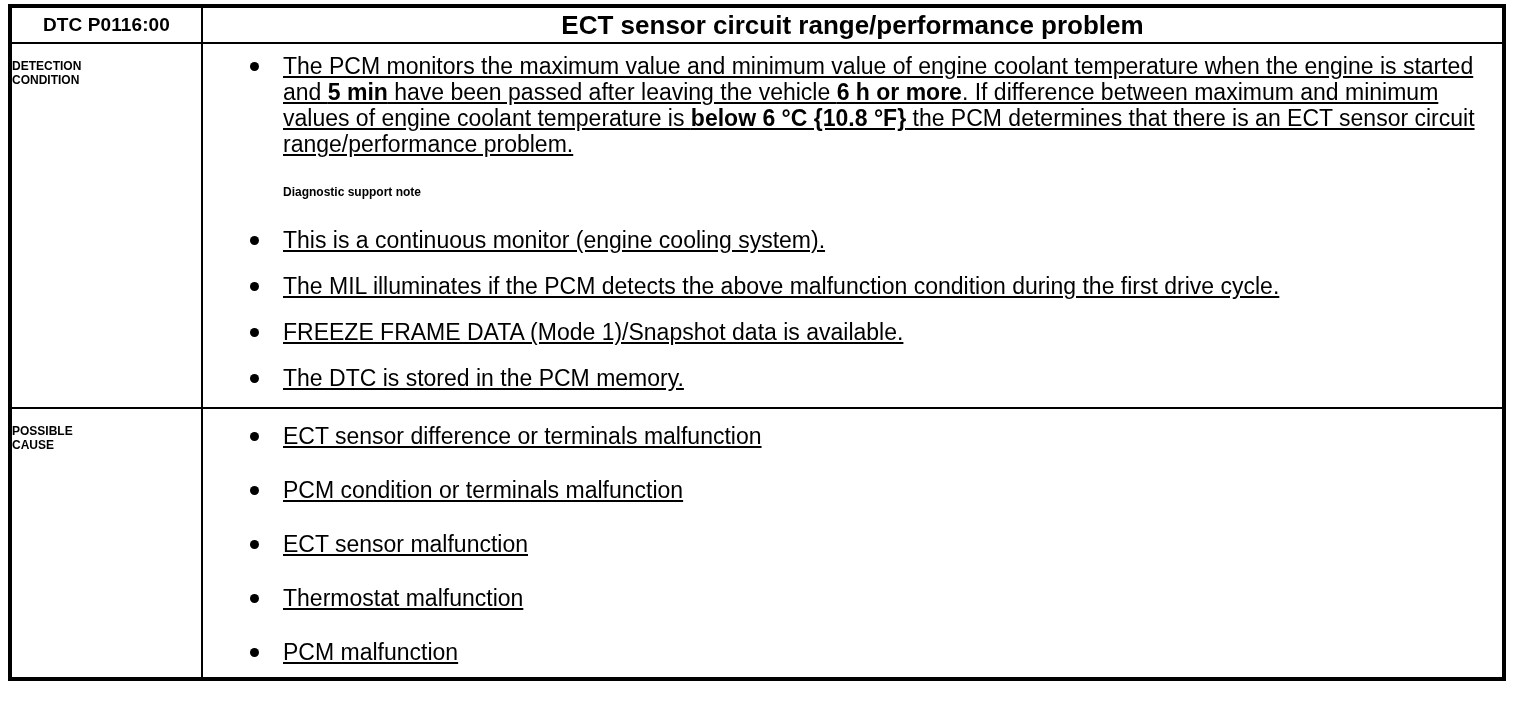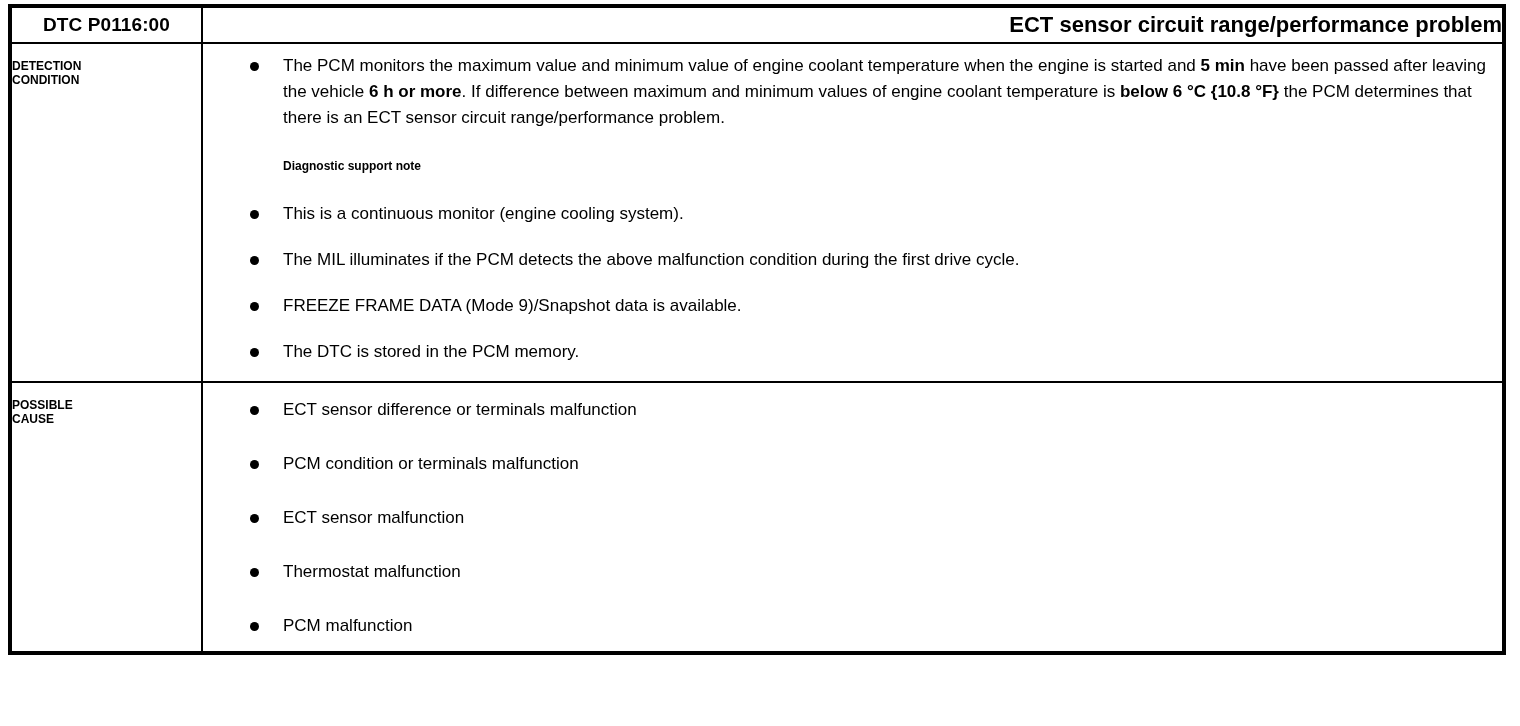--- a/index.html
+++ b/index.html
@@ -48,23 +48,23 @@
     vertical-align: middle;
   }
   .cell-dtc-code {
     width: 192px;
     text-align: center;
     font-weight: bold;
     font-size: 19px;
     letter-spacing: 0.1px;
   }
   .cell-dtc-title {
-    text-align: right;
-    font-weight: bold;
-    font-size: 22px;
+    text-align: center;
+    font-weight: bold;
+    font-size: 26px;
   }
 
   
   .cell-label {
     width: 192px;
     font-weight: bold;
     font-size: 12px;
     line-height: 1.22;
     padding: 0 0 0 7px;
     vertical-align: middle;
@@ -79,24 +79,25 @@
     padding: 0;
   }
 
   .content-inner {
     padding: 9px 12px 10px 44px;
   }
 
   
   .bullet {
     position: relative;
-    font-size: 17px;
+    font-size: 23px;
     line-height: 26px;
     margin: 0 0 20px 0;
     padding-left: 36px;
+    text-decoration: underline;
   }
   .bullet:last-child {
     margin-bottom: 8px;
   }
   .bullet::before {
     content: "";
     position: absolute;
     left: 3px;
     top: 9px;
     width: 9px;
@@ -170,21 +171,21 @@
 
             <div class="bullet">
               <span>This is a continuous monitor (engine cooling system).</span>
             </div>
 
             <div class="bullet">
               <span>The MIL illuminates if the PCM detects the above malfunction condition during the first drive cycle.</span>
             </div>
 
             <div class="bullet">
-              <span>FREEZE FRAME DATA (Mode 9)/Snapshot data is available.</span>
+              <span>FREEZE FRAME DATA (Mode 1)/Snapshot data is available.</span>
             </div>
 
             <div class="bullet">
               <span>The DTC is stored in the PCM memory.</span>
             </div>
 
           </div>
         </td>
       </tr>
 

